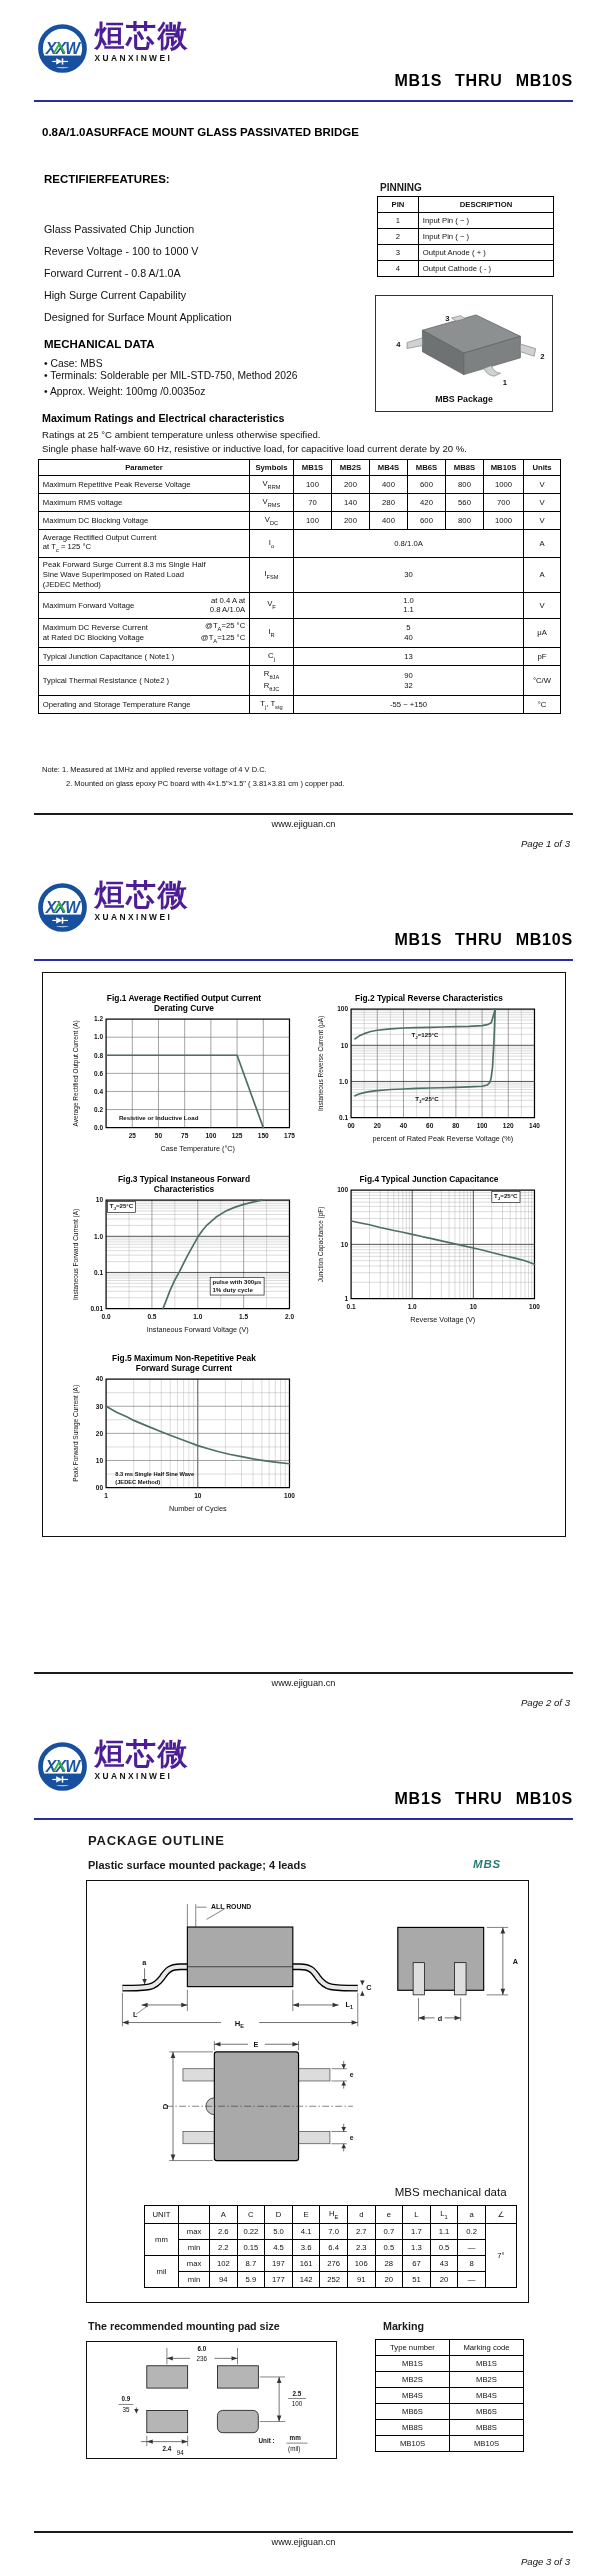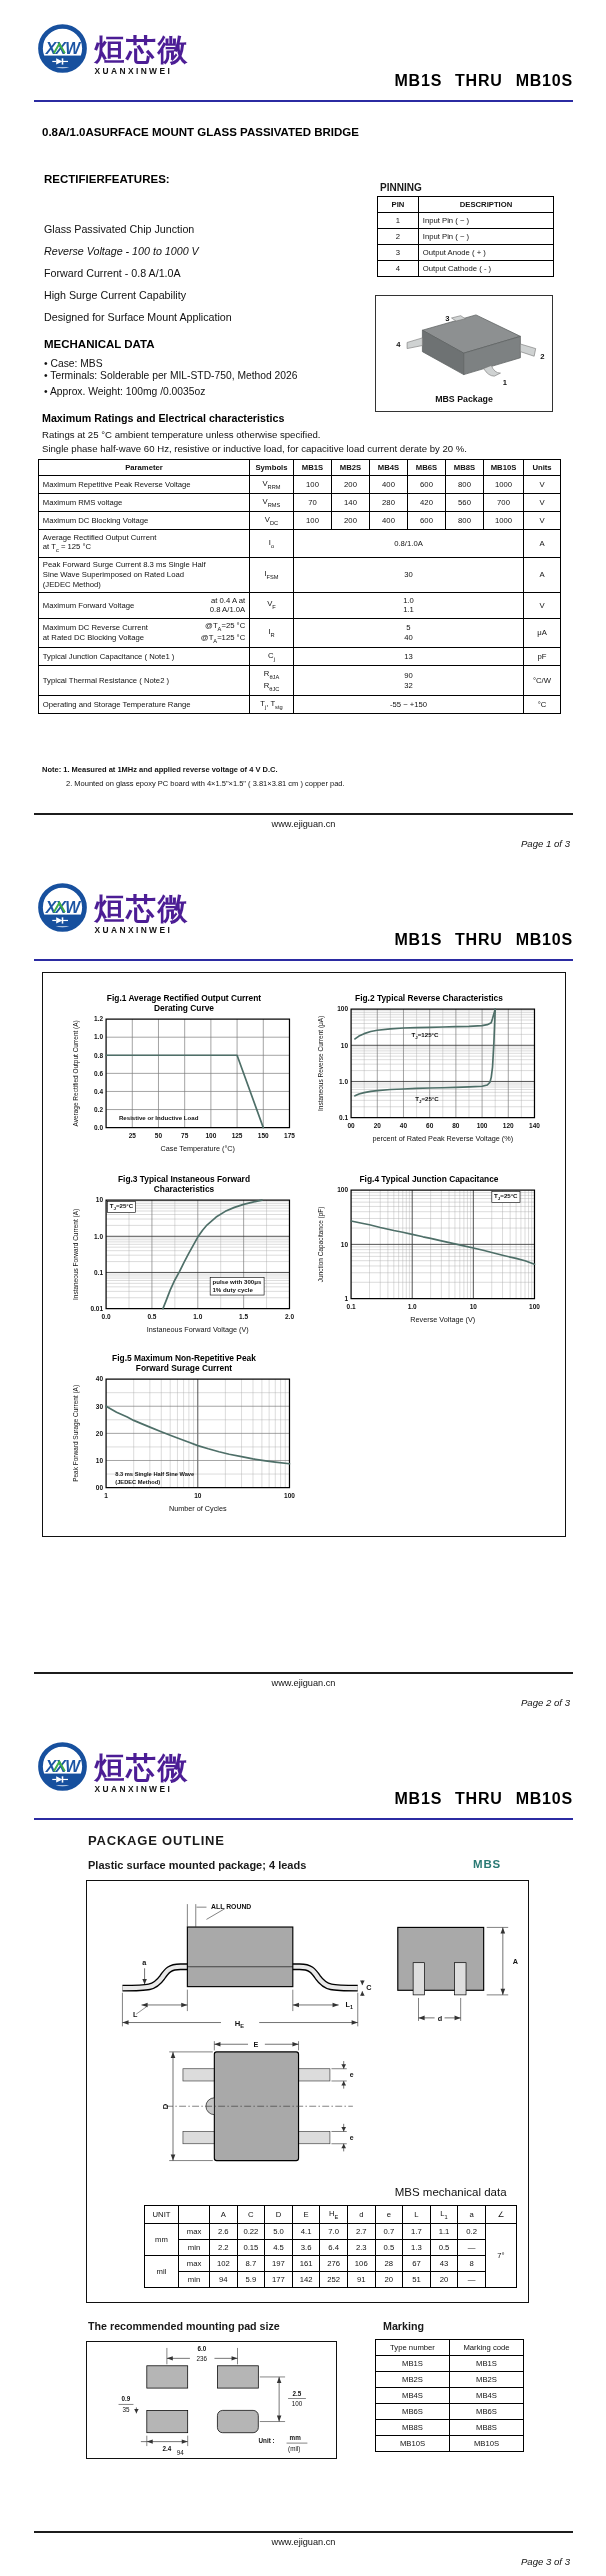--- a/index.html
+++ b/index.html
@@ -1,20 +1,20 @@
 <!DOCTYPE html>
 <html style="font-size:12.2px"><head>
 <meta charset="utf-8">
 <style>
   html,body{margin:0;padding:0;background:#ffffff;}
   body{width:607px;font-family:"Liberation Sans",sans-serif;color:#1a1a1a;}
   .page{position:relative;width:607px;height:859px;background:#fff;overflow:hidden;}
   .abs{position:absolute;}
   
-  .logo-wrap{display:flex;align-items:flex-end;gap:4.6px;}
+  .logo-wrap{display:flex;align-items:flex-start;gap:4.6px;}
   .brand-cn{font-size:30px;font-weight:bold;color:#4c1d95;line-height:1;letter-spacing:1.5px;}
   .brand-en{font-size:8.4px;font-weight:bold;color:#111;letter-spacing:2.4px;margin-top:1.5px;}
   .doc-title{font-size:16px;font-weight:bold;color:#000;letter-spacing:0.8px;word-spacing:7.7px;}
   .hrule{height:2.3px;background:#2b2ba2;}
   .frule{height:2.3px;background:#1c1c1c;}
   .site{font-size:9.2px;color:#111;}
   .pageno{font-size:9.6px;font-style:italic;color:#111;margin-top:19px;}
   
   .headline{font-size:11.5px;font-weight:bold;color:#000;}
   .sec-h{font-size:11.5px;font-weight:bold;color:#000;}
@@ -77,21 +77,21 @@
     </div>
   </div>
   <div class="abs doc-title" style="right:34px;top:72px;">MB1S THRU MB10S</div>
   <div class="abs hrule" style="left:34px;right:34px;top:100px;"></div>
 
   <div class="abs headline" style="left:42px;top:126px;">0.8A/1.0ASURFACE MOUNT GLASS PASSIVATED BRIDGE</div>
 
   <div class="abs sec-h" style="left:44px;top:173px;">RECTIFIERFEATURES:</div>
   <div class="abs" style="left:44px;top:194px;width:291px;margin-top:29px;">
     <div class="feat" style="margin-bottom:10px;">Glass Passivated Chip Junction</div>
-    <div class="feat" style="margin-bottom:10px;font-style:italic;">Reverse Voltage - 100 to 1000 V</div>
+    <div class="feat" style="margin-bottom:10px;">Reverse Voltage - 100 to 1000 V</div>
     <div class="feat" style="margin-bottom:10px;">Forward Current - 0.8 A/1.0A</div>
     <div class="feat" style="margin-bottom:10px;">High Surge Current Capability</div>
     <div class="feat">Designed for Surface Mount Application</div>
   </div>
 
   <div class="abs sec-h" style="left:44px;top:338px;">MECHANICAL DATA</div>
   <div class="abs" style="left:44px;top:358px;">
     <div class="bullet" style="margin-bottom:1px;">• Case: MBS</div>
     <div class="bullet" style="margin-bottom:5.4px;">• Terminals: Solderable per MIL-STD-750, Method 2026</div>
     <div class="bullet">• Approx. Weight: 100mg /0.0035oz</div>
@@ -257,21 +257,21 @@
           <tr>
             <td class="al">Operating and Storage Temperature Range</td>
             <td>T<sub>j</sub>, T<sub>stg</sub></td>
             <td colspan="6">-55 ~ +150</td>
             <td>°C</td>
           </tr>
         </tbody>
       </table>
     </div>
 
-  <div class="abs note" style="left:42px;top:765px;font-weight:bold;">Note:  1. Measured at 1MHz and applied reverse voltage of 4 V D.C.</div>
+  <div class="abs note" style="left:42px;top:765px;">Note:  1. Measured at 1MHz and applied reverse voltage of 4 V D.C.</div>
   <div class="abs note" style="left:66px;top:779px;">2. Mounted on glass epoxy PC board with 4×1.5"×1.5" ( 3.81×3.81 cm ) copper pad.</div>
 
   <div class="abs frule" style="left:34px;right:34px;top:813px;"></div>
   <div class="abs site" style="left:0;right:0;top:819px;text-align:center;">www.ejiguan.cn</div>
   <div class="abs pageno" style="right:37px;top:819px;">Page 1 of 3</div>
 </div>
 
 <div class="page">
   <div class="abs logo-wrap" style="left:35px;top:21.4px;">
     <svg width="55" height="55" viewBox="0 0 70 70">
@@ -584,21 +584,21 @@
     <div>
       <div class="brand-cn">烜芯微</div>
       <div class="brand-en">XUANXINWEI</div>
     </div>
   </div>
   <div class="abs doc-title" style="right:34px;top:72px;">MB1S THRU MB10S</div>
   <div class="abs hrule" style="left:34px;right:34px;top:100px;"></div>
 
   <div class="abs outline-h" style="left:88px;top:115px;">PACKAGE OUTLINE</div>
   <div class="abs outline-sub" style="left:88px;top:141px;">Plastic surface mounted package; 4 leads</div>
-  <div class="abs mbs-teal" style="left:473px;top:140px;">MBS</div>
+  <div class="abs mbs-teal" style="left:473px;top:140px;font-style:italic;">MBS</div>
 
   <div class="abs outbox" style="left:86px;top:162px;width:441px;height:421px;">
 
     <svg class="abs" style="left:23px;top:17px;" width="264" height="136" viewBox="0 0 345 178">
       <path d="M16 118 C 50 118, 58 118, 68 104 C 74 95, 78 90, 92 90 L 104 90" fill="none" stroke="#000" stroke-width="9"></path>
       <path d="M16 118 C 50 118, 58 118, 68 104 C 74 95, 78 90, 92 90 L 104 90" fill="none" stroke="#e9e9e9" stroke-width="5.5"></path>
       <path d="M324 118 C 290 118, 282 118, 272 104 C 266 95, 262 90, 248 90 L 236 90" fill="none" stroke="#000" stroke-width="9"></path>
       <path d="M324 118 C 290 118, 282 118, 272 104 C 266 95, 262 90, 248 90 L 236 90" fill="none" stroke="#e9e9e9" stroke-width="5.5"></path>
       <rect x="101" y="38" width="138" height="78" fill="#a9a9a9" stroke="#000" stroke-width="1.5"></rect>
       <line x1="101" y1="90" x2="239" y2="90" stroke="#000" stroke-width="0.8"></line>

